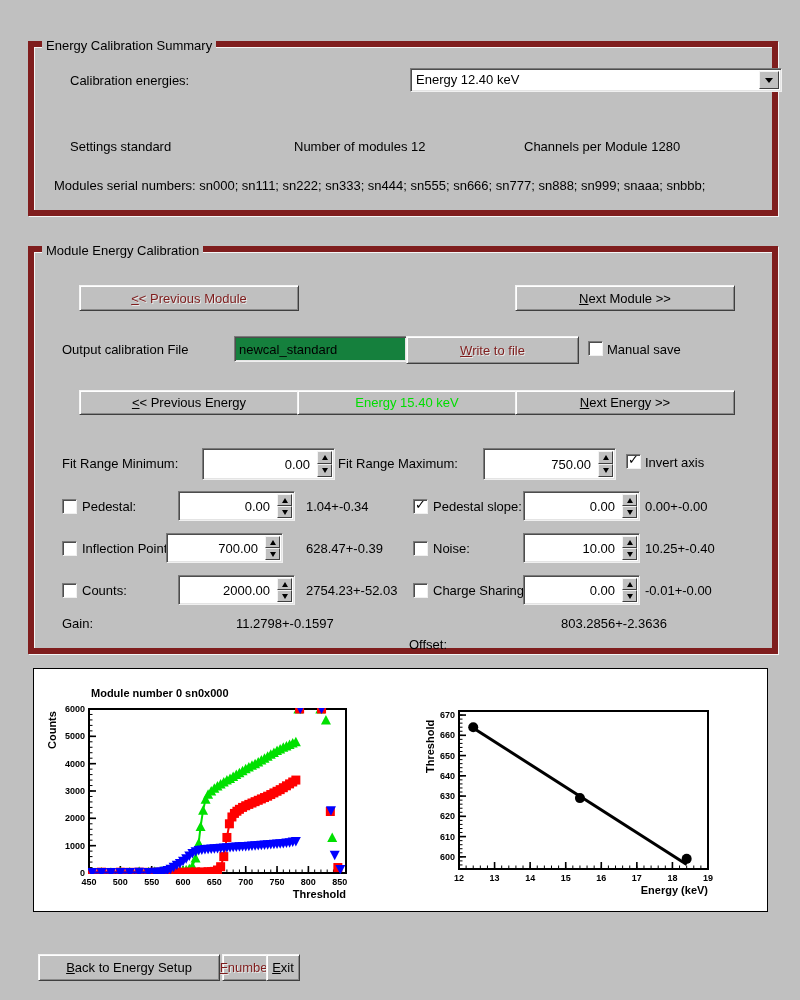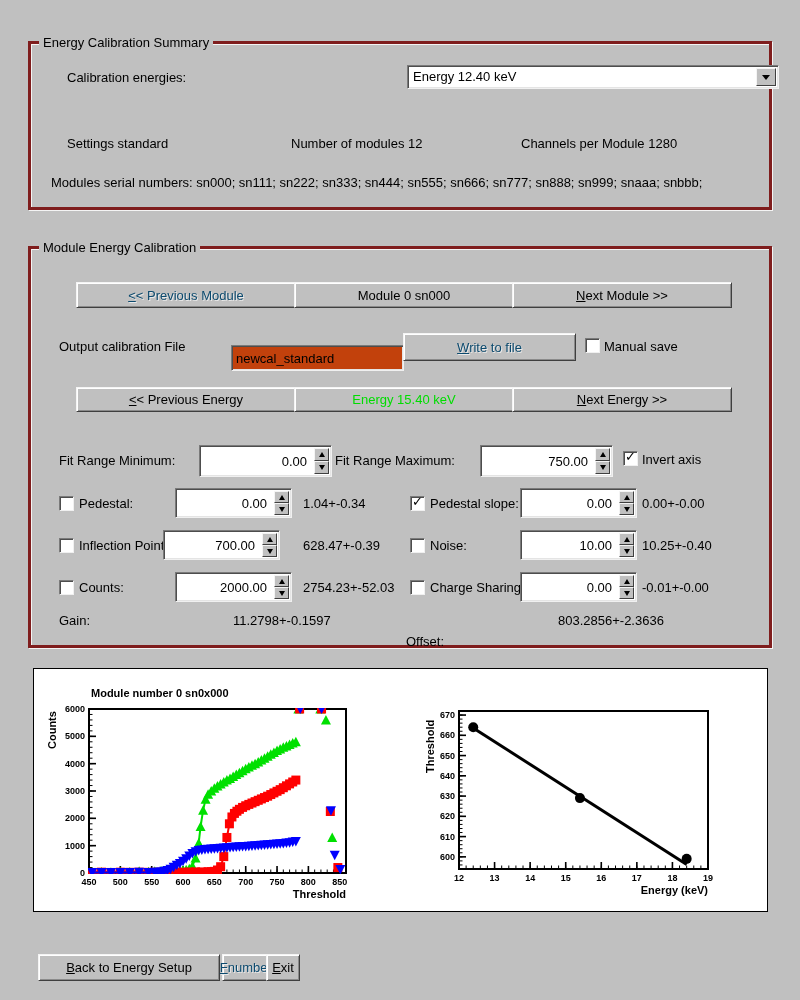--- a/index.html
+++ b/index.html
@@ -6,44 +6,43 @@
   body{
     width:800px;height:1000px;position:relative;overflow:hidden;
     background:#c0c0c0;
     font-family:"Liberation Sans","DejaVu Sans",sans-serif;
     font-size:13px;color:#000;
   }
   .lbl{position:absolute;white-space:nowrap;}
   
   .group{
     position:absolute;
-    border:3px solid #7f1d1d;
+    border:6px solid #7f1d1d;
     box-shadow:1px 1px 0 #f4f4f4, inset 1px 1px 0 #f4f4f4;
   }
   .gtitle{
     position:absolute;left:8px;top:-9px;
     background:#c0c0c0;padding:0 4px;white-space:nowrap;
   }
   
   .btn{
     position:absolute;
     background:#c0c0c0;
     border:1px solid;border-color:#f4f4f4 #3f3f3f #3f3f3f #f4f4f4;
     box-shadow:inset 1px 1px 0 #ffffff, inset -1px -1px 0 #8a8a8a;
     display:flex;align-items:center;justify-content:center;
     white-space:nowrap;cursor:default;
   }
-  .btn.disabled{color:#0c4a6e;text-shadow:1px 1px 0 #e9e9e9;}
+  .btn.disabled{color:#7f1d1d;text-shadow:1px 1px 0 #e9e9e9;}
   .mn{text-decoration:underline;}
   
   .field{
-    position:absolute;background:#c2410c;
+    position:absolute;background:#15803d;
     border:1px solid;border-color:#7a7a7a #f0f0f0 #f0f0f0 #7a7a7a;
     box-shadow:inset 1px 1px 0 #4d4d4d, inset -1px -1px 0 #e4e4e4;
-    margin-top:12px;
   }
   input.field{
     font-family:"Liberation Sans","DejaVu Sans",sans-serif;
     font-size:13px;padding:0 4px;outline:none;
   }
   
   .combo{position:absolute;height:22px;background:#fff;
     border:1px solid;border-color:#7a7a7a #f0f0f0 #f0f0f0 #7a7a7a;
     box-shadow:inset 1px 1px 0 #4d4d4d, inset -1px -1px 0 #e4e4e4;padding-left:40px;}
   .combo-text{position:absolute;left:5px;top:3px;white-space:nowrap;}
@@ -90,23 +89,20 @@
   <span class="lbl" style="left:260px;top:92px">Number of modules 12</span>
   <span class="lbl" style="left:490px;top:92px">Channels per Module 1280</span>
   <span class="lbl" style="left:20px;top:131px">Modules serial numbers: sn000; sn111; sn222; sn333; sn444; sn555; sn666; sn777; sn888; sn999; snaaa; snbbb;</span>
 </div>
 
 <div class="group" style="left:28px;top:246px;width:738px;height:396px">
   <span class="gtitle">Module Energy Calibration</span>
 
   <div class="btn disabled" style="left:45px;top:33px;width:218px;height:24px">
     <span><span class="mn">&lt;</span><span>&lt; Previous Module</span></span>
-  </div>
-  <div class="btn" style="left:263px;top:33px;width:218px;height:24px">
-    <span>Module 0 sn000</span>
   </div>
   <div class="btn" style="left:481px;top:33px;width:218px;height:24px">
     <span><span class="mn">N</span><span>ext Module &gt;&gt;</span></span>
   </div>
 
   <span class="lbl" style="left:28px;top:90px">Output calibration File</span>
   <input class="field" style="left: 200px; top: 84px; width: 163px; height: 24px;" value="newcal_standard">
   <div class="btn disabled" style="left:372px;top:84px;width:171px;height:26px">
     <span><span class="mn">W</span><span>rite to file</span></span>
   </div>

